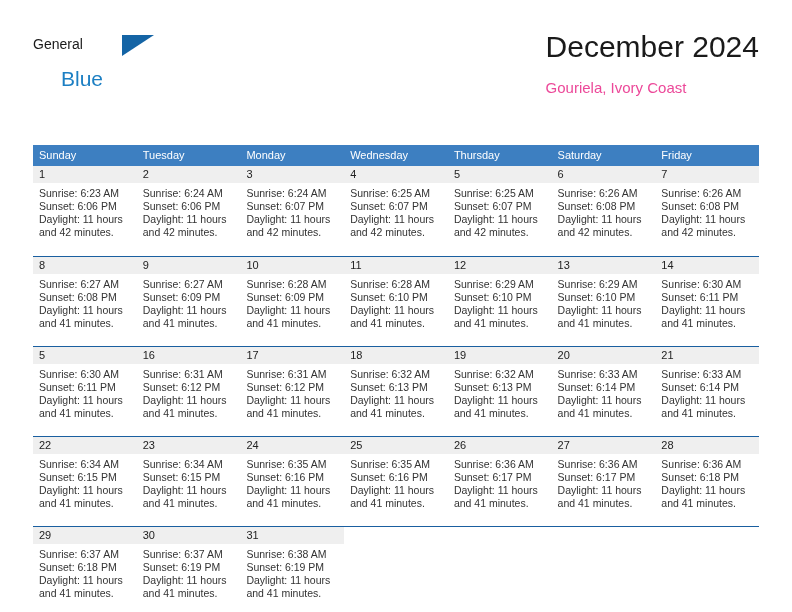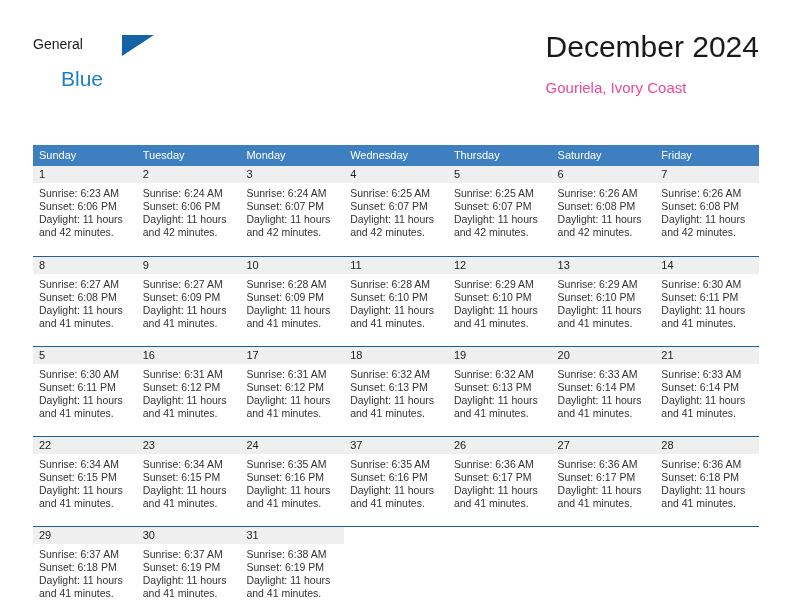--- a/index.html
+++ b/index.html
@@ -394,21 +394,21 @@
           <div class="day">
             <div class="day-num">24</div>
             <div class="day-info">
               <div>Sunrise: 6:35 AM</div>
               <div>Sunset: 6:16 PM</div>
               <div>Daylight: 11 hours</div>
               <div>and 41 minutes.</div>
             </div>
           </div>
           <div class="day">
-            <div class="day-num">37</div>
+            <div class="day-num">25</div>
             <div class="day-info">
               <div>Sunrise: 6:35 AM</div>
               <div>Sunset: 6:16 PM</div>
               <div>Daylight: 11 hours</div>
               <div>and 41 minutes.</div>
             </div>
           </div>
           <div class="day">
             <div class="day-num">26</div>
             <div class="day-info">

